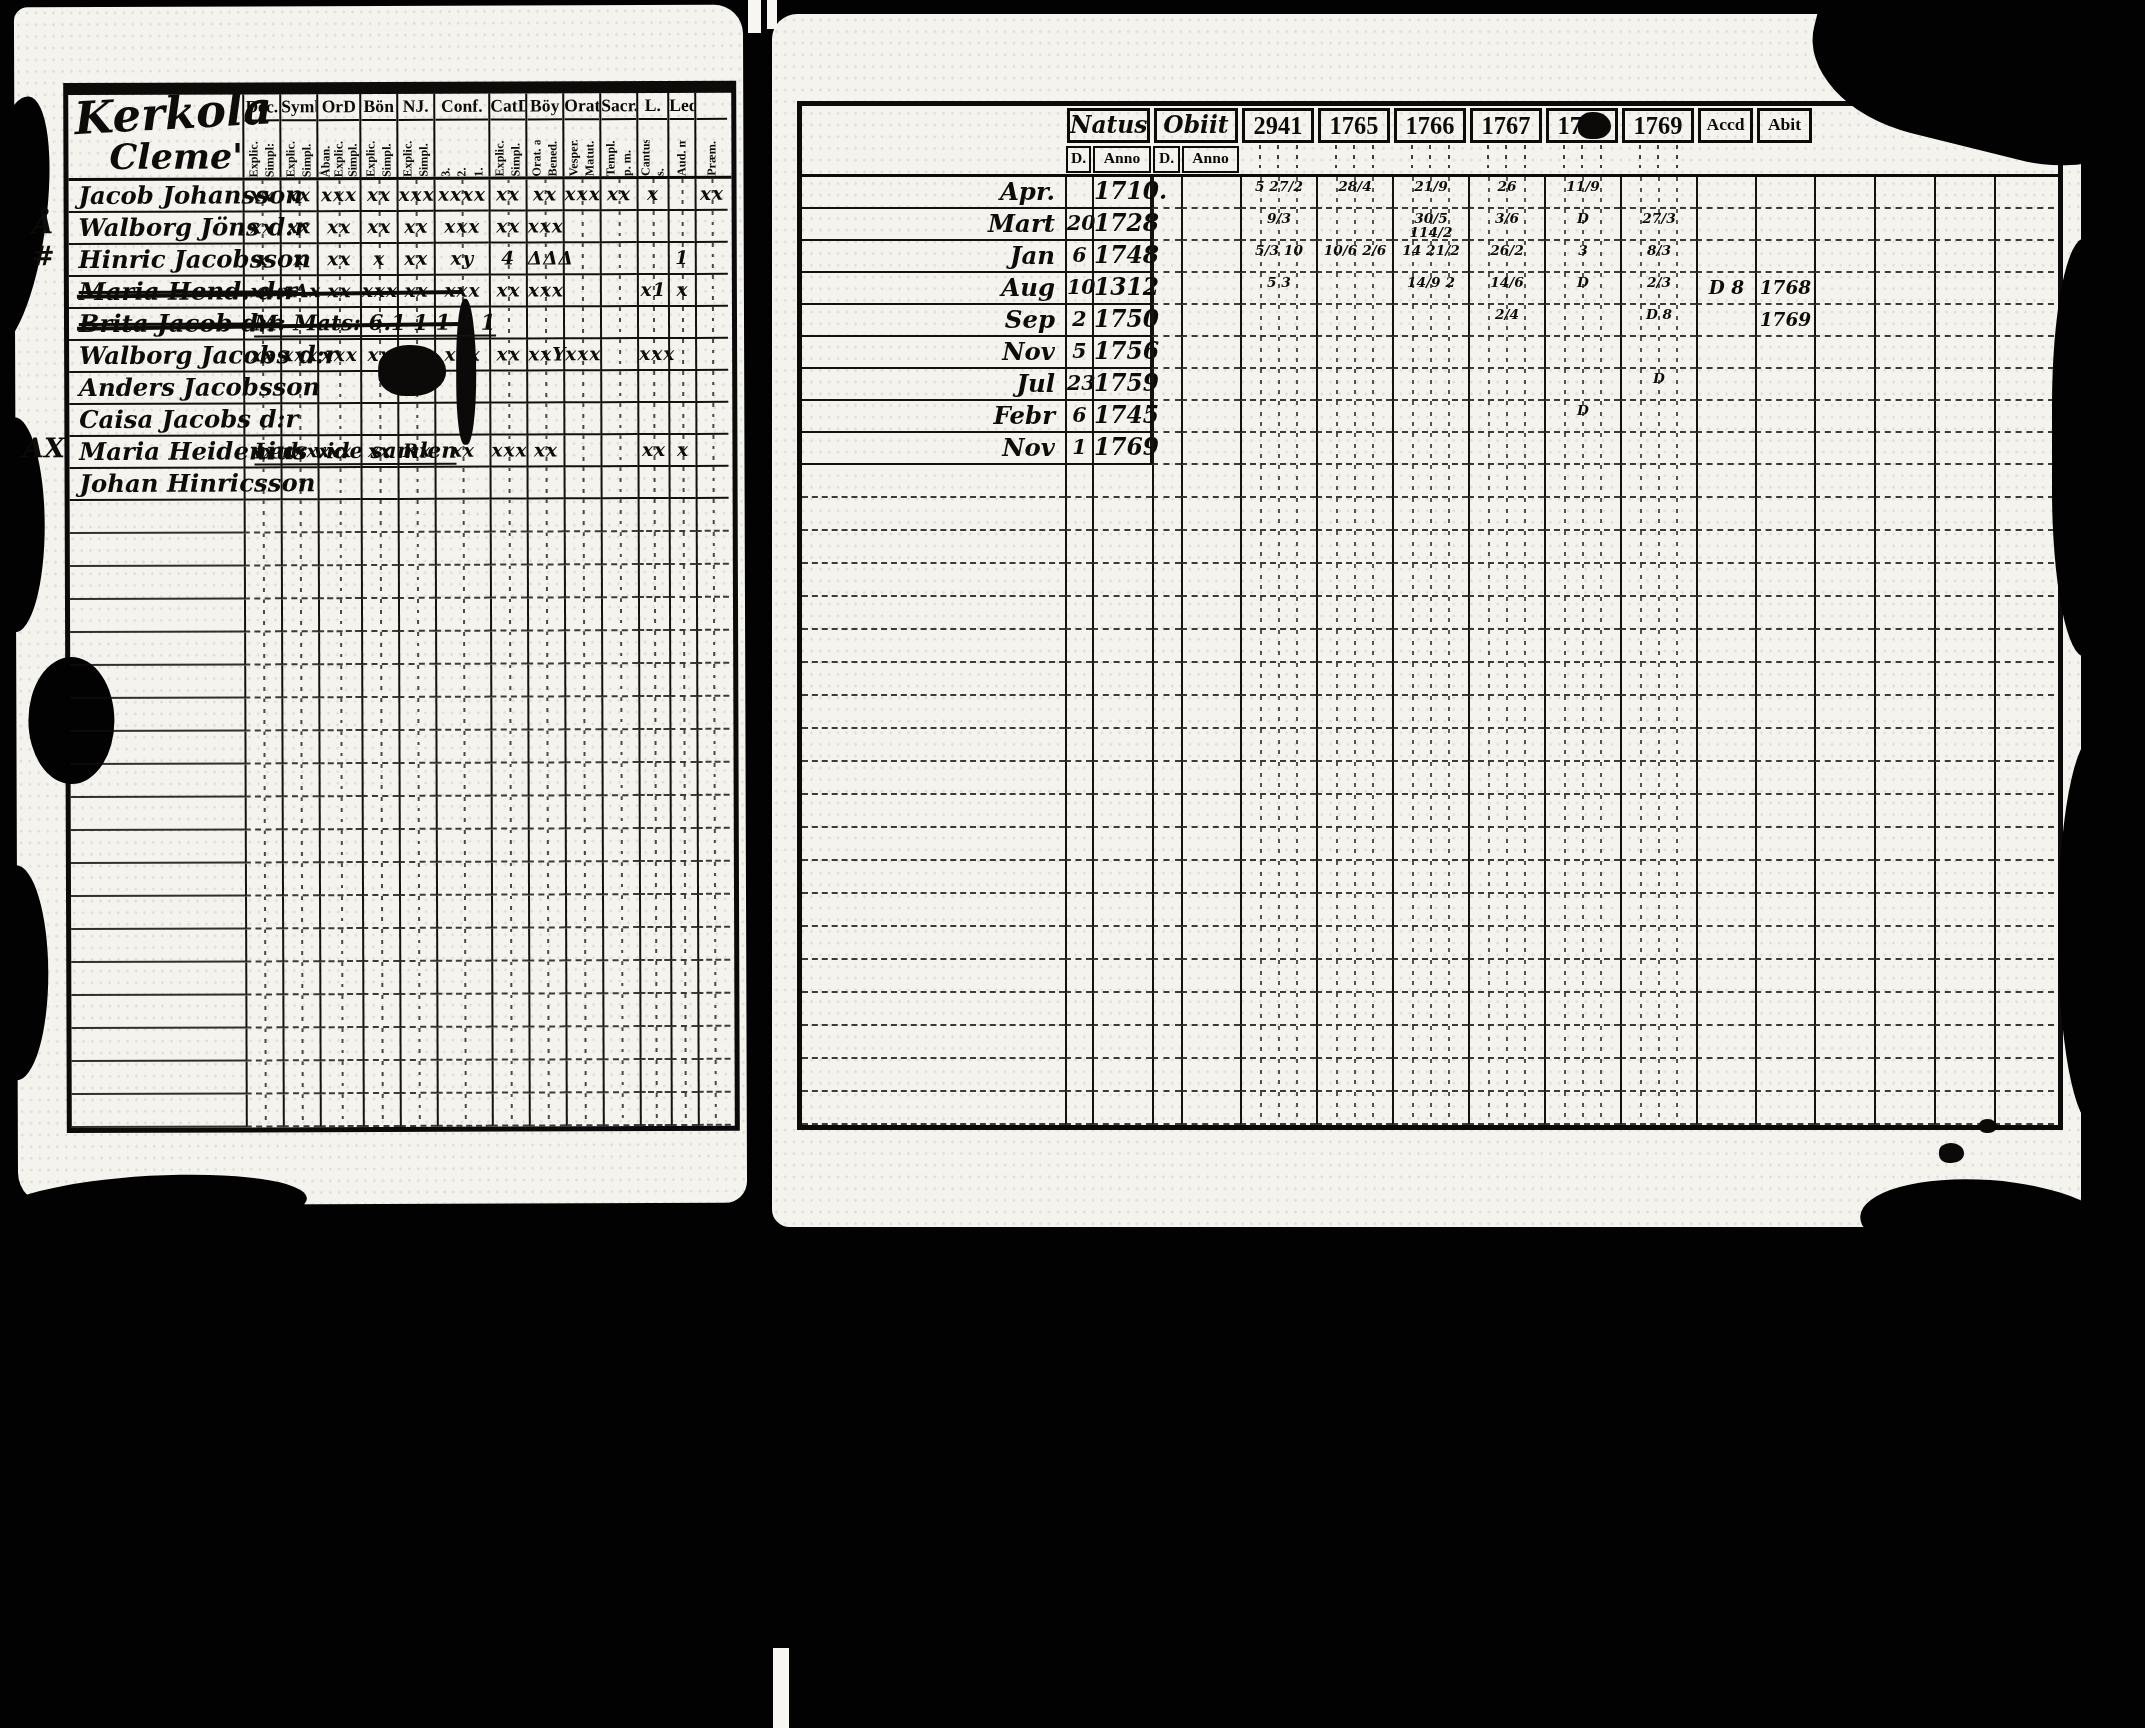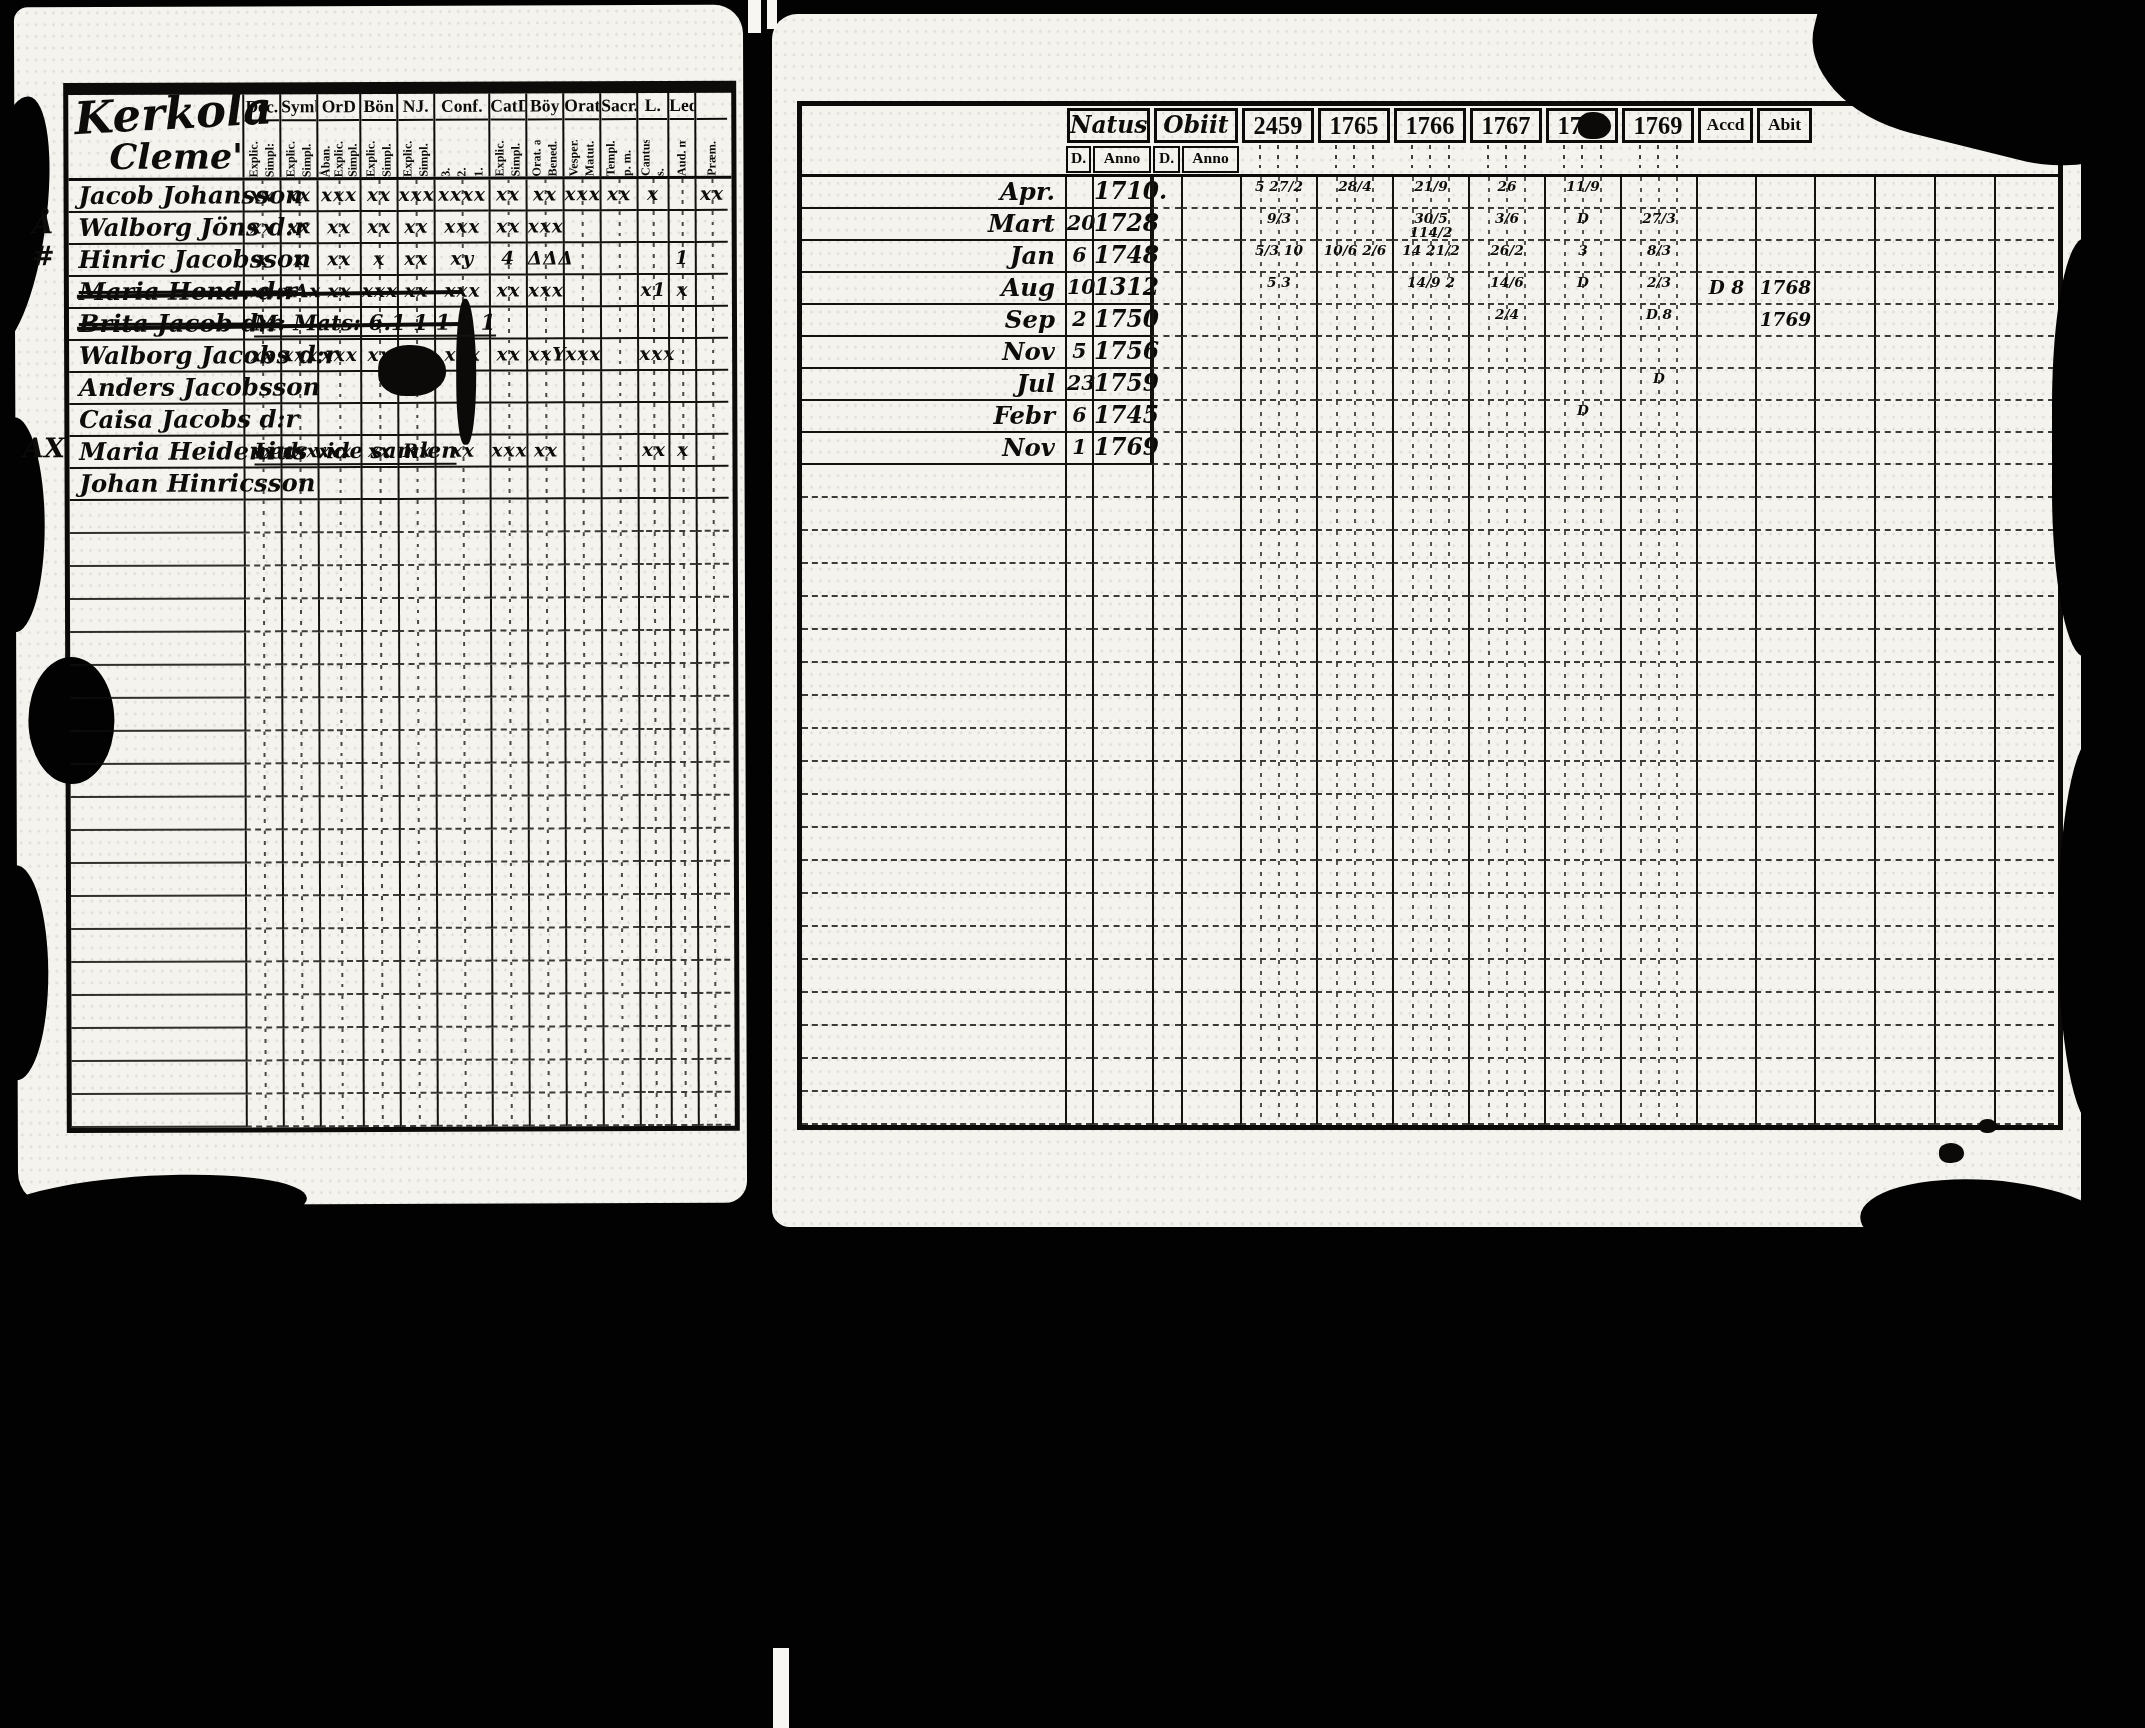--- a/index.html
+++ b/index.html
@@ -670,21 +670,21 @@
   <div class="ink" style="left:363px;top:339px;width:68px;height:51px;"></div>
   <div class="ink" style="left:441px;top:293px;width:19.5px;height:146px;"></div>
 </div>
 
 <div class="page" id="right-page">
   <div class="rtable">
     <div class="rhead" id="right-head">
         <div class="rh-open" style="grid-area: 1 / 1 / span 2;"></div>
         <div class="rh-box rh-main" style="grid-area: 1 / 2 / auto / span 2;">Natus</div>
         <div class="rh-box rh-main" style="grid-area: 1 / 4 / auto / span 2;">Obiit</div>
-        <div class="rh-box rh-year" style="grid-area: 1 / 6;">2459</div>
+        <div class="rh-box rh-year" style="grid-area: 1 / 6;">2941</div>
         <div class="rh-box rh-year" style="grid-area: 1 / 7;">1765</div>
         <div class="rh-box rh-year" style="grid-area: 1 / 8;">1766</div>
         <div class="rh-box rh-year" style="grid-area: 1 / 9;">1767</div>
         <div class="rh-box rh-year blotted" style="grid-area: 1 / 10;">1768</div>
         <div class="rh-box rh-year" style="grid-area: 1 / 11;">1769</div>
         <div class="rh-box rh-small" style="grid-area: 1 / 12;">Accd</div>
         <div class="rh-box rh-small" style="grid-area: 1 / 13;">Abit</div>
         <div class="rh-open" style="grid-area: 1 / 14 / span 2 / span 4;"></div>
         <div class="rh-sub" style="grid-area: 2 / 2;">D.</div>
         <div class="rh-sub" style="grid-area: 2 / 3;">Anno</div>

